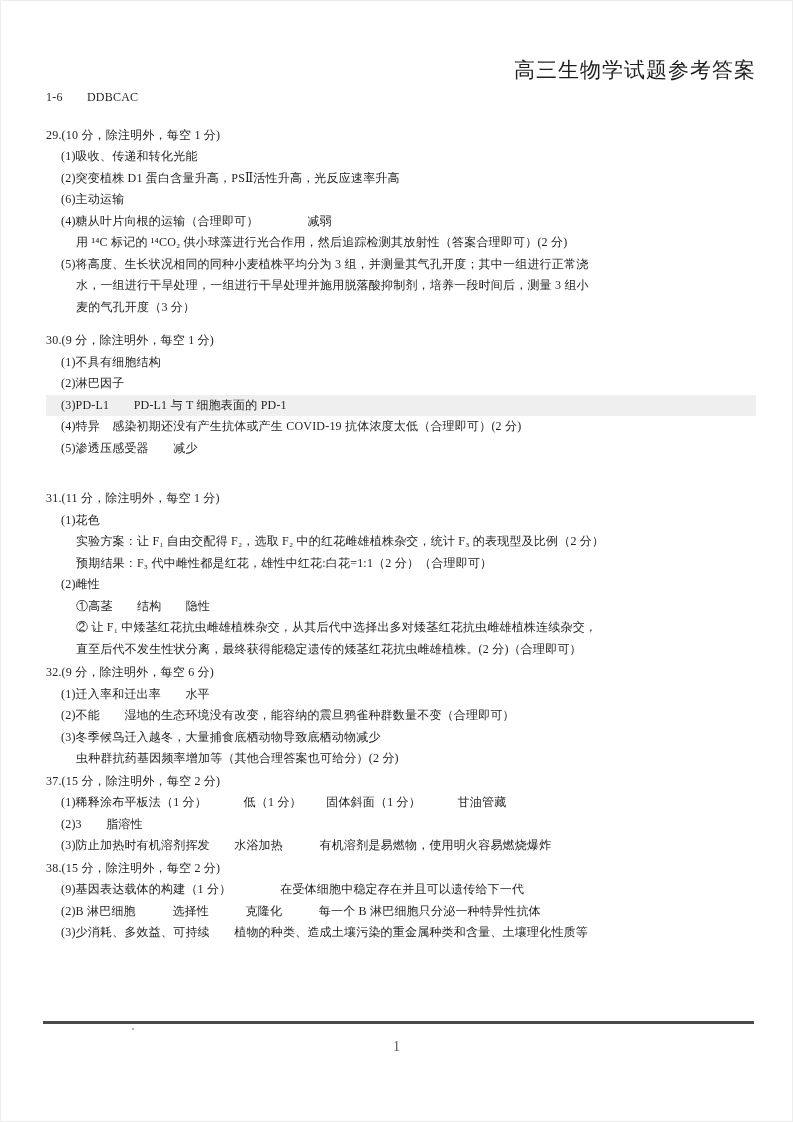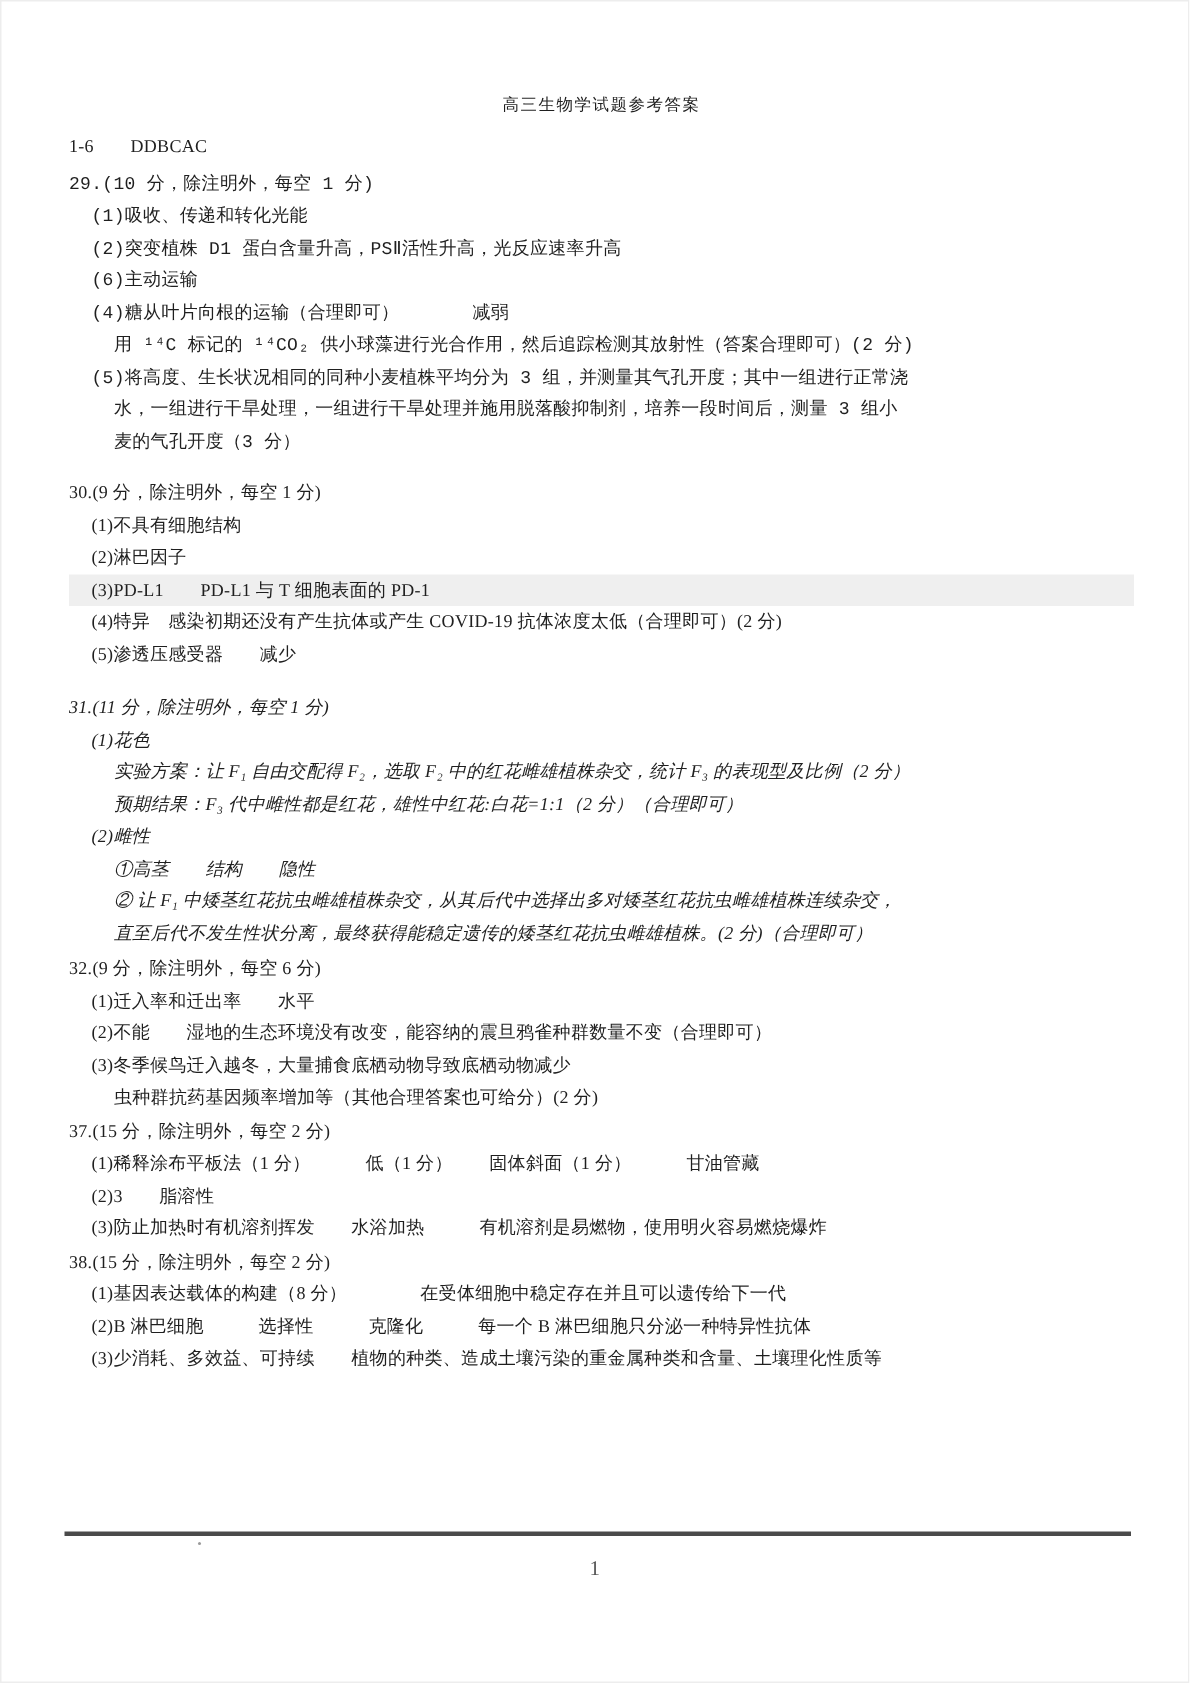--- a/index.html
+++ b/index.html
@@ -13,22 +13,22 @@
     border: 1px solid #ededed;
     overflow: hidden;
     font-family: "Liberation Serif", "DejaVu Serif", serif;
     color: #1f1f1f;
   }
   .content {
     padding: 57px 36px 0 45px;
   }
   .doc-title {
     margin: 0 0 5px 0;
-    text-align: center;
-    font-size: 11px;
+    text-align: right;
+    font-size: 21px;
     font-weight: 400;
     line-height: 24px;
     letter-spacing: 1px;
   }
   .line {
     font-size: 12px;
     line-height: 21.5px;
     white-space: pre-wrap;
     letter-spacing: 0.2px;
   }
@@ -65,40 +65,40 @@
   }
 </style>
 </head>
 <body>
 
 <div class="page">
   <div class="content">
     <h1 class="doc-title">高三生物学试题参考答案</h1>
     <div class="line ind0">1-6　　DDBCAC</div>
     <div id="sections">
-        <section class="qsection" style="margin-top: 4px; font-family: Liberation Mono, monospace;">
+        <section class="qsection" style="margin-top: 16px;">
           <div class="line ind0">29.(10 分，除注明外，每空 1 分)</div>
           <div class="line ind1">(1)吸收、传递和转化光能</div>
           <div class="line ind1">(2)突变植株 D1 蛋白含量升高，PSⅡ活性升高，光反应速率升高</div>
           <div class="line ind1">(6)主动运输</div>
           <div class="line ind1">(4)糖从叶片向根的运输（合理即可）　　　　减弱</div>
           <div class="line ind2">用 ¹⁴C 标记的 ¹⁴CO₂ 供小球藻进行光合作用，然后追踪检测其放射性（答案合理即可）(2 分)</div>
           <div class="line ind1">(5)将高度、生长状况相同的同种小麦植株平均分为 3 组，并测量其气孔开度；其中一组进行正常浇</div>
           <div class="line ind2">水，一组进行干旱处理，一组进行干旱处理并施用脱落酸抑制剂，培养一段时间后，测量 3 组小</div>
           <div class="line ind2">麦的气孔开度（3 分）</div>
         </section>
         <section class="qsection" style="margin-top: 12px; font-family: Liberation Serif, serif;">
           <div class="line ind0">30.(9 分，除注明外，每空 1 分)</div>
           <div class="line ind1">(1)不具有细胞结构</div>
           <div class="line ind1">(2)淋巴因子</div>
           <div class="line ind1 highlight">(3)PD-L1　　PD-L1 与 T 细胞表面的 PD-1</div>
           <div class="line ind1">(4)特异　感染初期还没有产生抗体或产生 COVID-19 抗体浓度太低（合理即可）(2 分)</div>
           <div class="line ind1">(5)渗透压感受器　　减少</div>
         </section>
-        <section class="qsection" style="margin-top: 14px; font-style: italic;">
+        <section class="qsection" style="margin-top: 29px;">
           <div class="line ind0">31.(11 分，除注明外，每空 1 分)</div>
           <div class="line ind1">(1)花色</div>
           <div class="line ind2">实验方案：让 F₁ 自由交配得 F₂，选取 F₂ 中的红花雌雄植株杂交，统计 F₃ 的表现型及比例（2 分）</div>
           <div class="line ind2">预期结果：F₃ 代中雌性都是红花，雄性中红花:白花=1:1（2 分）（合理即可）</div>
           <div class="line ind1">(2)雌性</div>
           <div class="line ind2">①高茎　　结构　　隐性</div>
           <div class="line ind2">② 让 F₁ 中矮茎红花抗虫雌雄植株杂交，从其后代中选择出多对矮茎红花抗虫雌雄植株连续杂交，</div>
           <div class="line ind2">直至后代不发生性状分离，最终获得能稳定遗传的矮茎红花抗虫雌雄植株。(2 分)（合理即可）</div>
         </section>
         <section class="qsection" style="margin-top: 2px;">
@@ -109,21 +109,21 @@
           <div class="line ind2">虫种群抗药基因频率增加等（其他合理答案也可给分）(2 分)</div>
         </section>
         <section class="qsection" style="margin-top: 1px;">
           <div class="line ind0">37.(15 分，除注明外，每空 2 分)</div>
           <div class="line ind1">(1)稀释涂布平板法（1 分）　　　低（1 分）　　固体斜面（1 分）　　　甘油管藏</div>
           <div class="line ind1">(2)3　　脂溶性</div>
           <div class="line ind1">(3)防止加热时有机溶剂挥发　　水浴加热　　　有机溶剂是易燃物，使用明火容易燃烧爆炸</div>
         </section>
         <section class="qsection" style="margin-top: 1px;">
           <div class="line ind0">38.(15 分，除注明外，每空 2 分)</div>
-          <div class="line ind1">(1)基因表达载体的构建（8 分）　　　　在受体细胞中稳定存在并且可以遗传给下一代</div>
+          <div class="line ind1">(9)基因表达载体的构建（1 分）　　　　在受体细胞中稳定存在并且可以遗传给下一代</div>
           <div class="line ind1">(2)B 淋巴细胞　　　选择性　　　克隆化　　　每一个 B 淋巴细胞只分泌一种特异性抗体</div>
           <div class="line ind1">(3)少消耗、多效益、可持续　　植物的种类、造成土壤污染的重金属种类和含量、土壤理化性质等</div>
         </section>
       </div>
   </div>
   <div class="footer-rule"></div>
   <div class="footer-dot"></div>
   <div class="page-number">1</div>
 </div>
 

